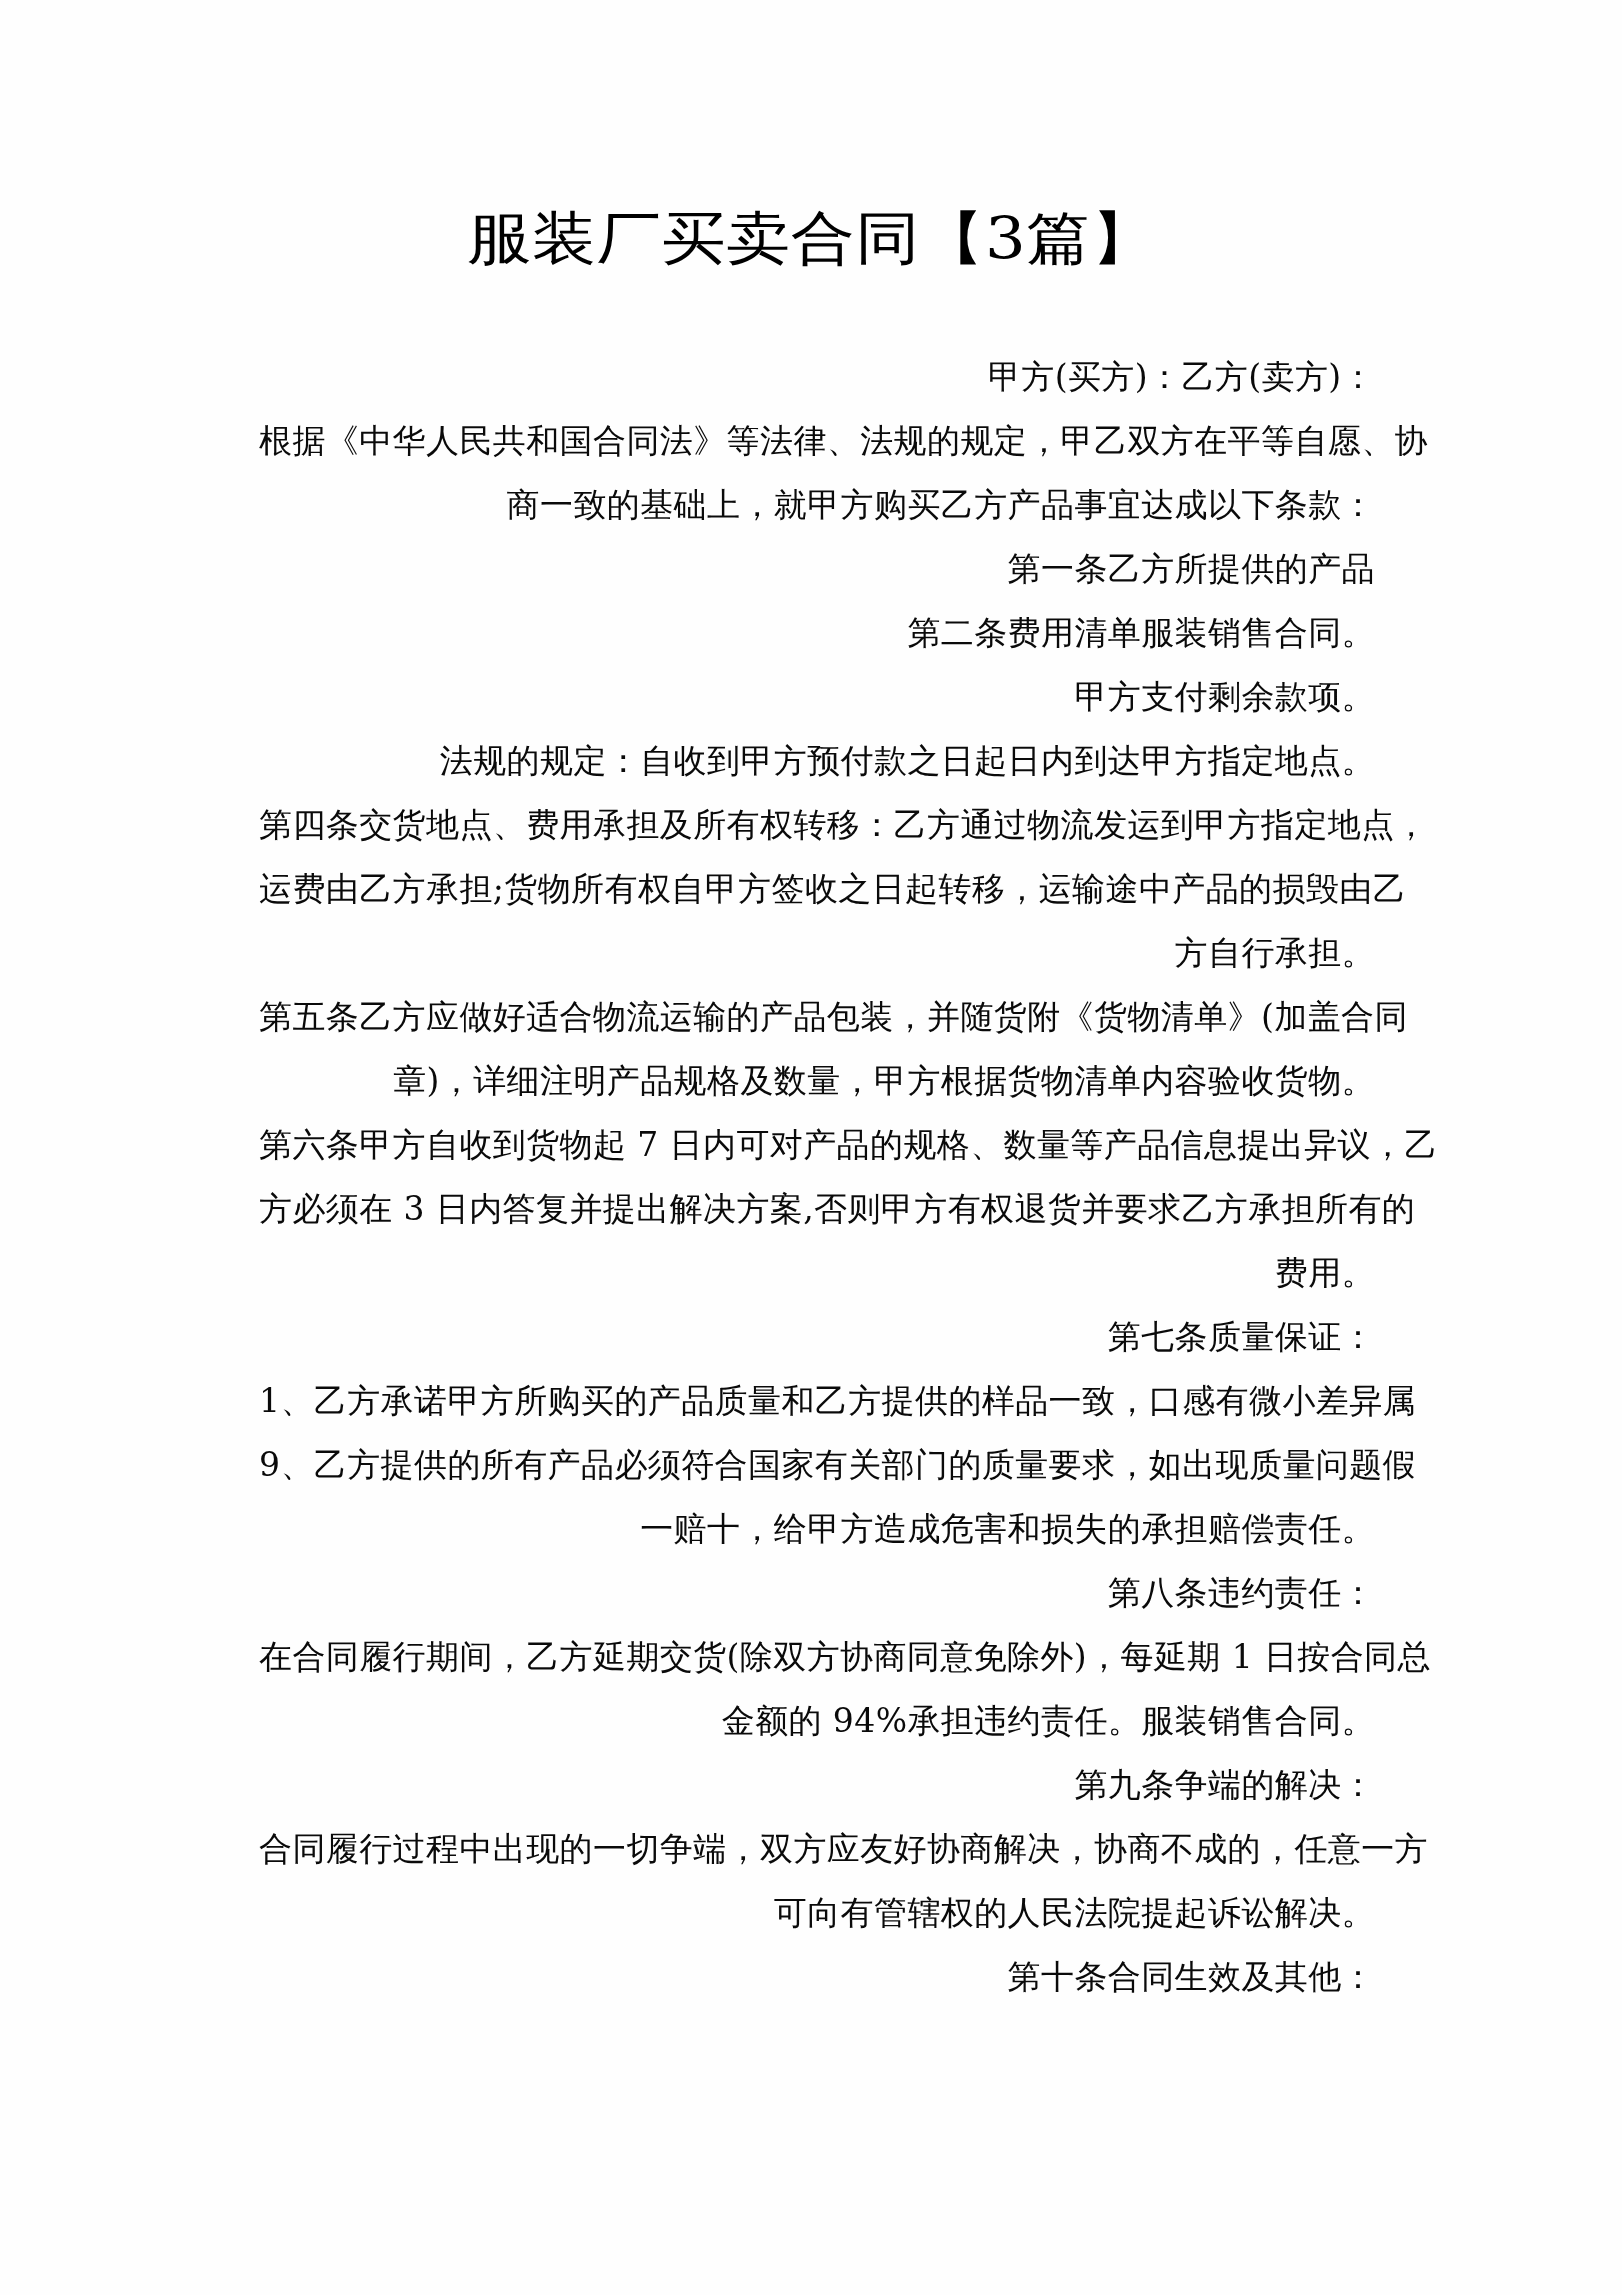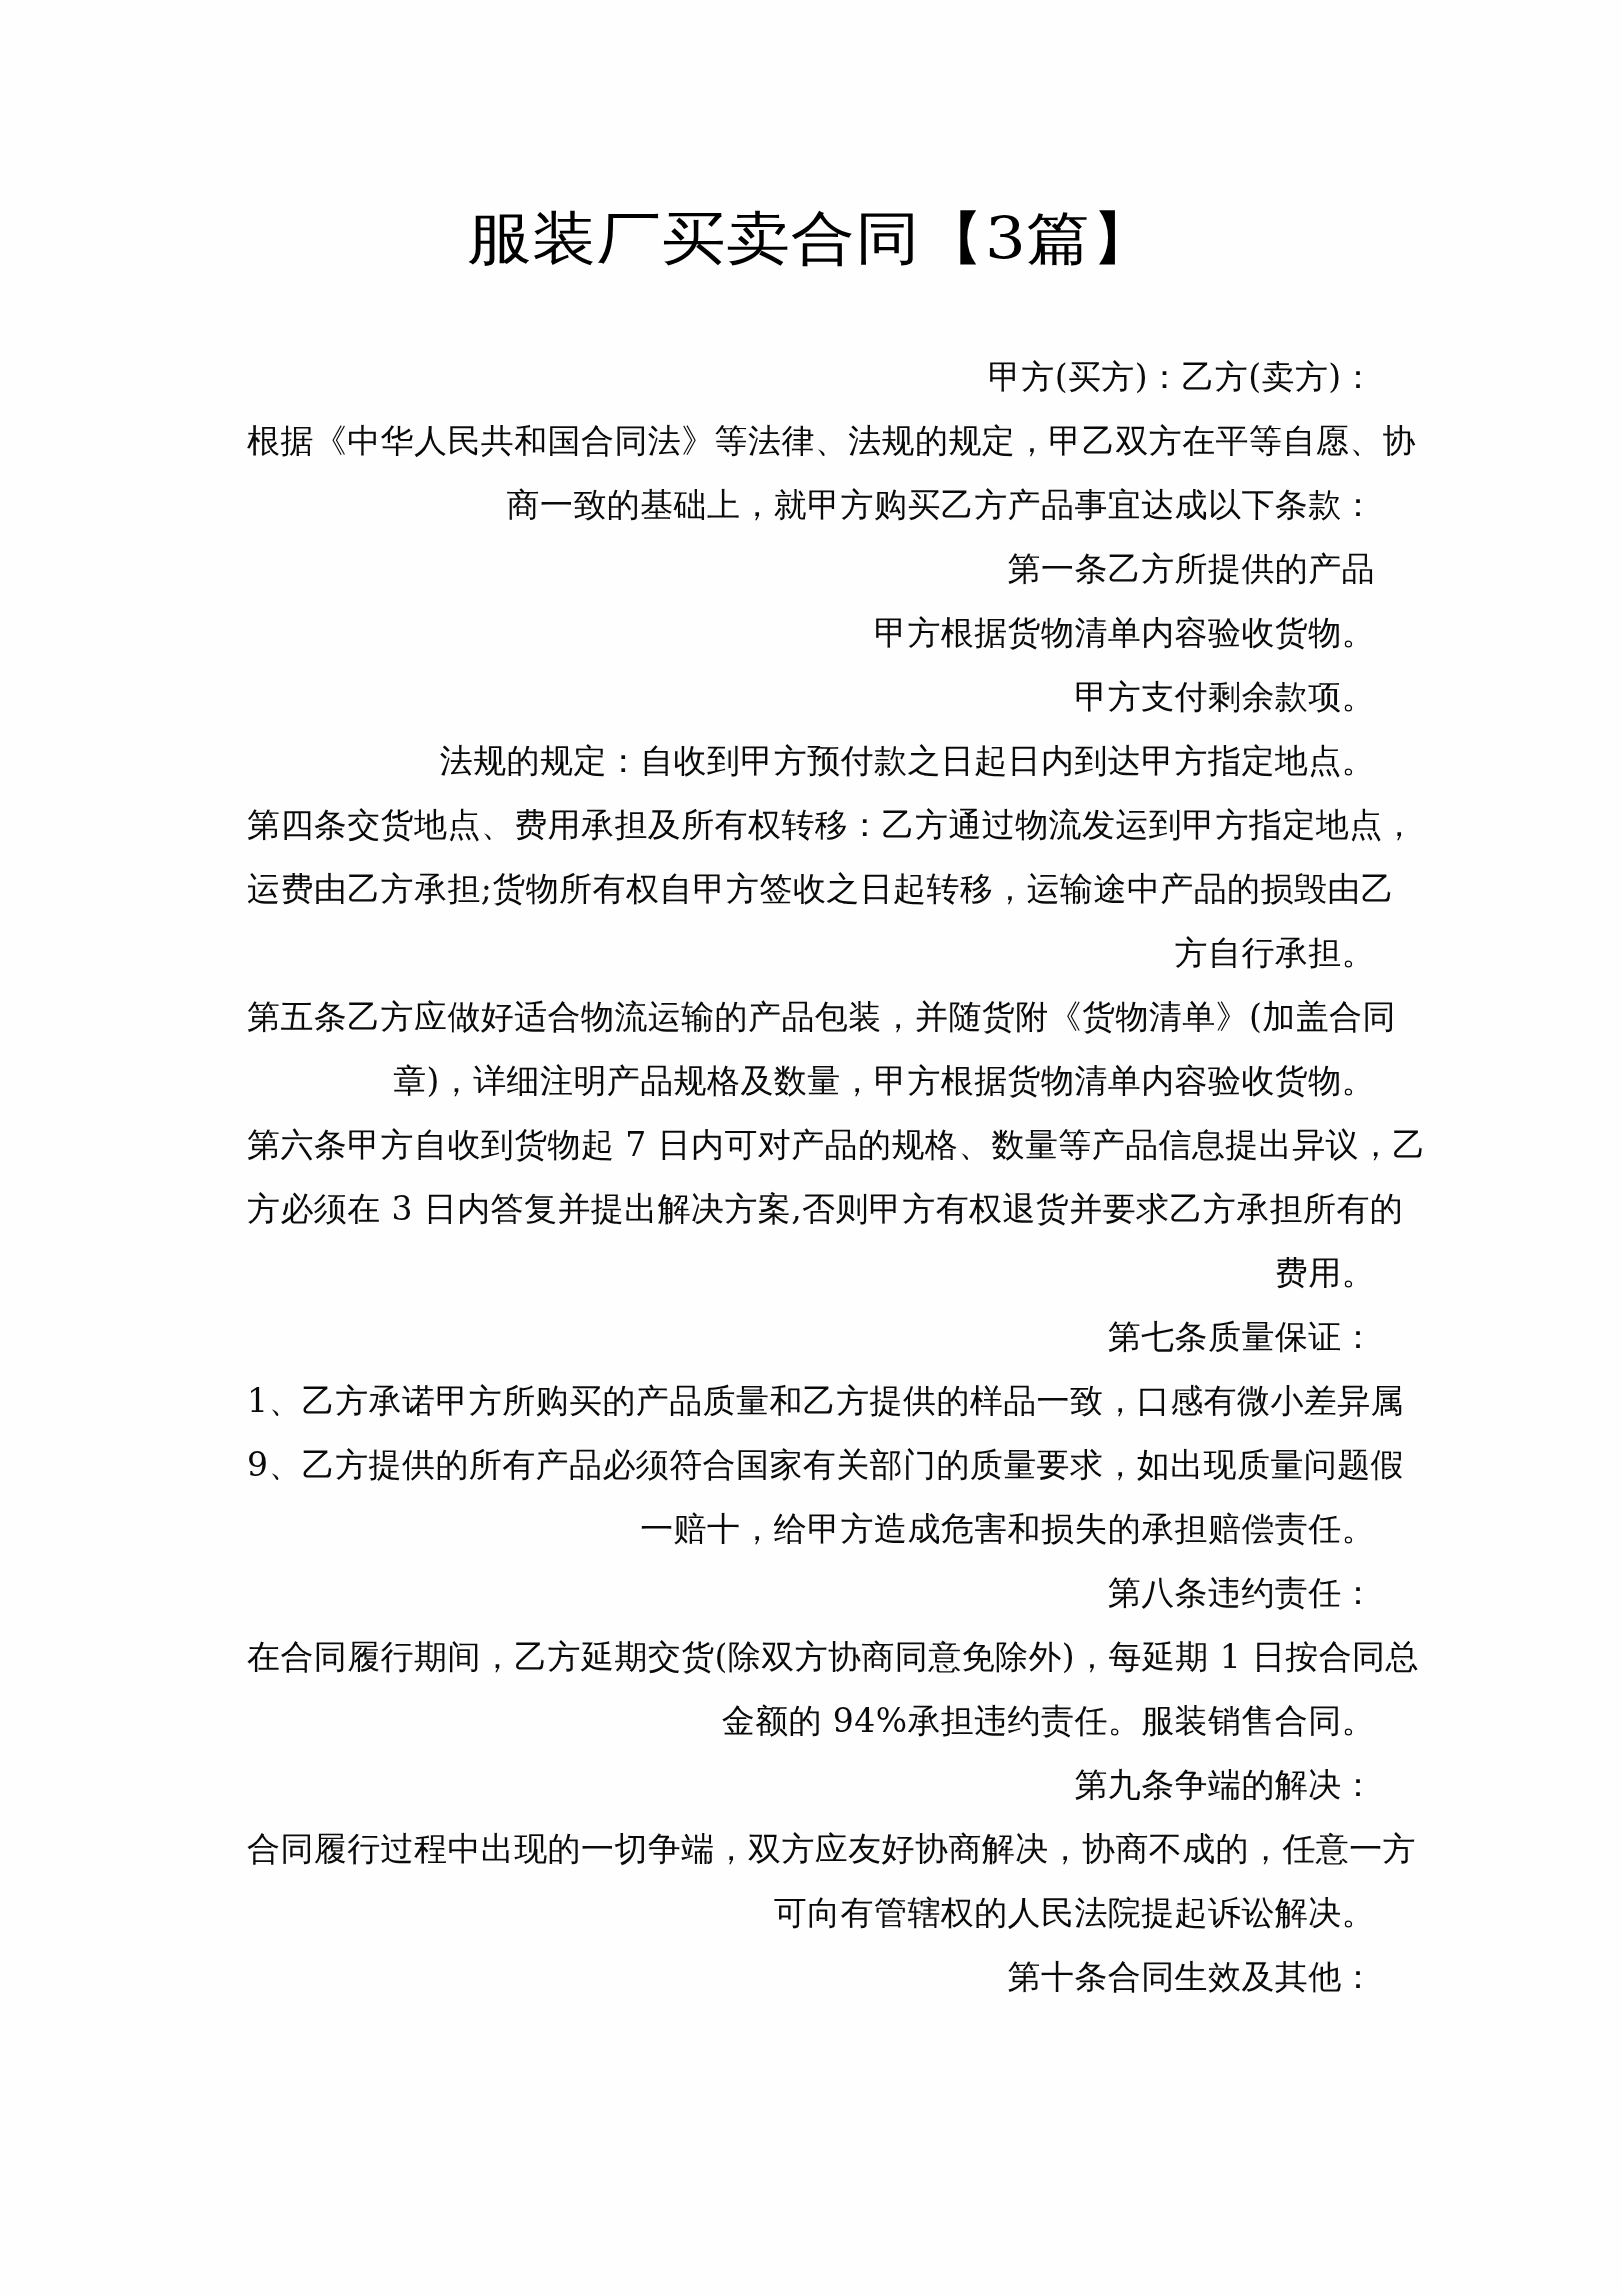--- a/index.html
+++ b/index.html
@@ -14,33 +14,33 @@
   }
   .body {
     position: absolute; left: 247px; top: 345px; width: 1128px;
     font-family: "DejaVu Serif", "Liberation Serif", serif;
     font-size: 33px; color: #0a0a0a;
   }
   .line {
     height: 64px; line-height: 64px; white-space: nowrap;
     letter-spacing: 0.4px; overflow: visible; text-align: right;
   }
-  .line.full { text-align: justify; text-align-last: justify; }
+  .line.full { text-align: justify; text-align-last: justify; margin-left: 12px; }
 </style>
 </head>
 <body>
 
 <div class="page">
   <div class="title">服装厂买卖合同【3篇】</div>
   <div class="body">
     <div class="line">甲方(买方)：乙方(卖方)：</div>
     <div class="line full">根据《中华人民共和国合同法》等法律、法规的规定，甲乙双方在平等自愿、协</div>
     <div class="line">商一致的基础上，就甲方购买乙方产品事宜达成以下条款：</div>
     <div class="line">第一条乙方所提供的产品</div>
-    <div class="line">甲方根据货物清单内容验收货物。</div>
+    <div class="line">第二条费用清单服装销售合同。</div>
     <div class="line">甲方支付剩余款项。</div>
     <div class="line">法规的规定：自收到甲方预付款之日起日内到达甲方指定地点。</div>
     <div class="line full">第四条交货地点、费用承担及所有权转移：乙方通过物流发运到甲方指定地点，</div>
     <div class="line full">运费由乙方承担;货物所有权自甲方签收之日起转移，运输途中产品的损毁由乙</div>
     <div class="line">方自行承担。</div>
     <div class="line full">第五条乙方应做好适合物流运输的产品包装，并随货附《货物清单》(加盖合同</div>
     <div class="line">章)，详细注明产品规格及数量，甲方根据货物清单内容验收货物。</div>
     <div class="line full">第六条甲方自收到货物起 7 日内可对产品的规格、数量等产品信息提出异议，乙</div>
     <div class="line full">方必须在 3 日内答复并提出解决方案,否则甲方有权退货并要求乙方承担所有的</div>
     <div class="line">费用。</div>

